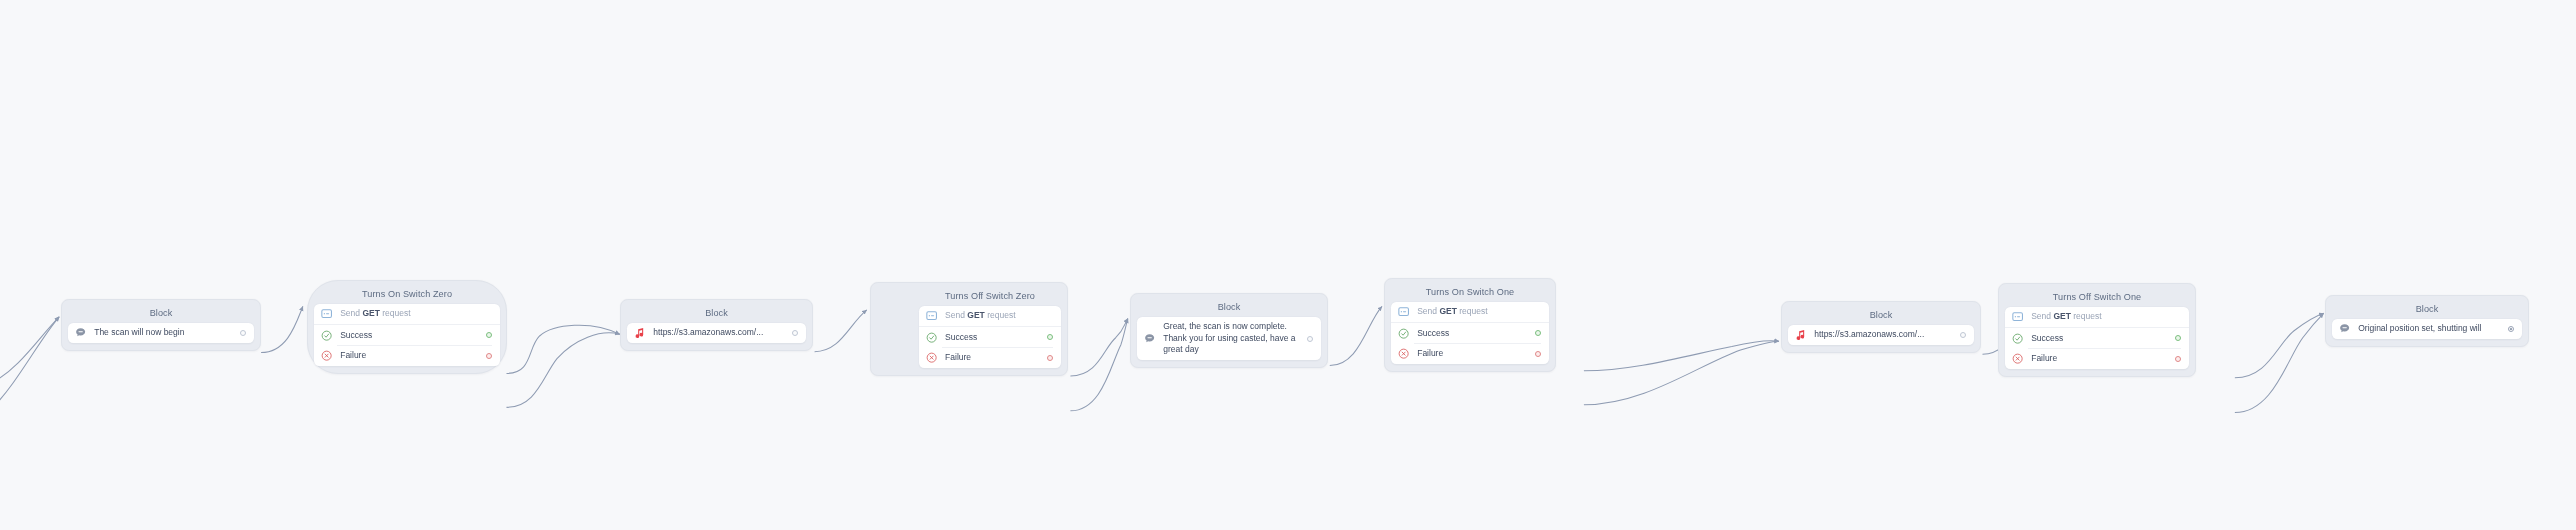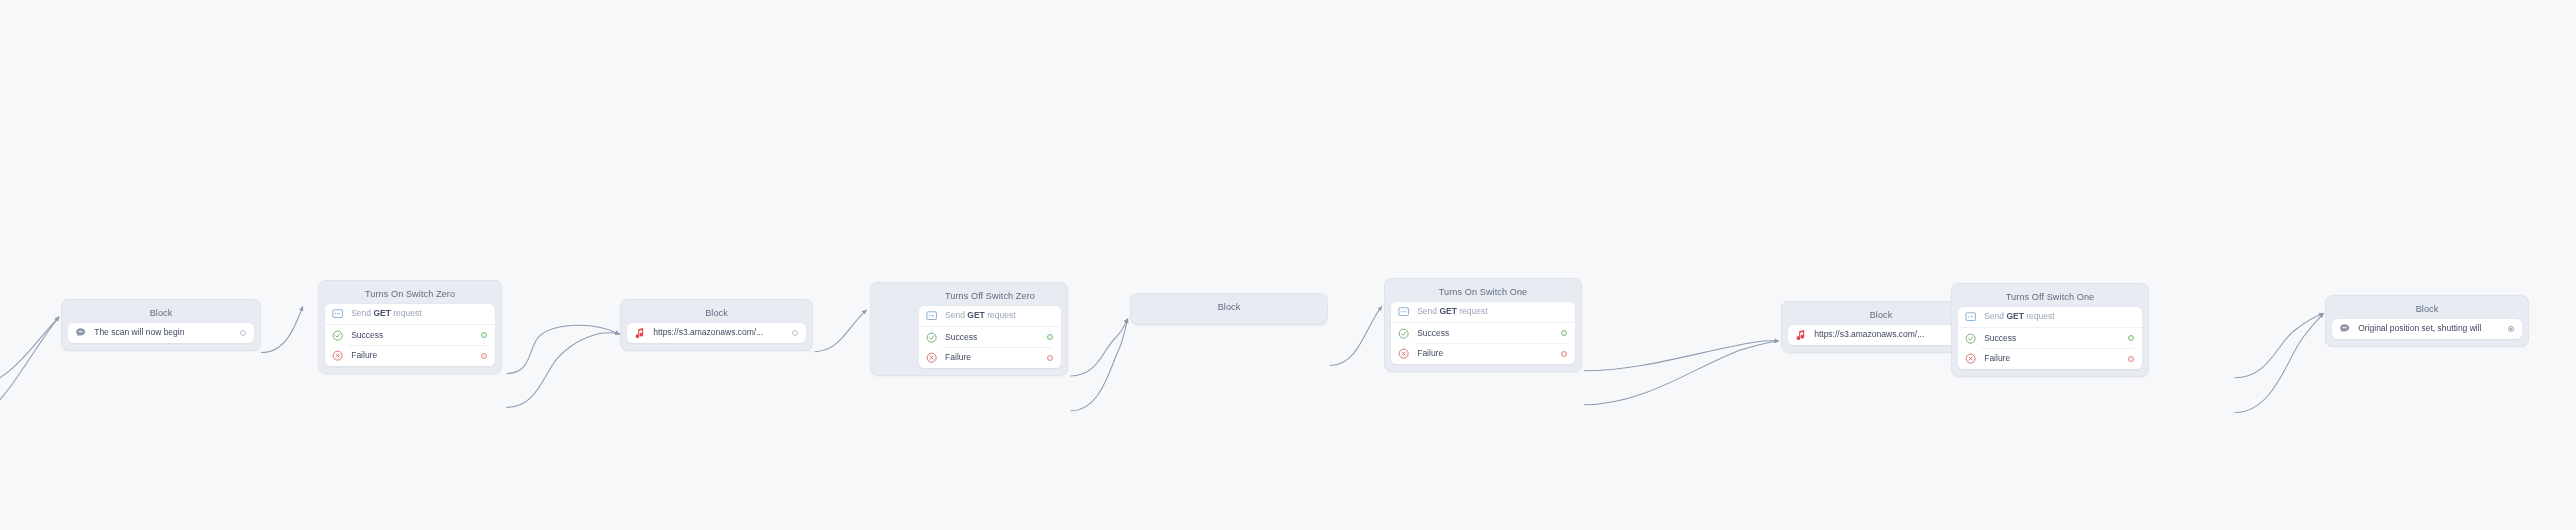--- a/index.html
+++ b/index.html
@@ -167,21 +167,21 @@
           <div class="row">
             <svg viewBox="0 0 16 16" class="row-icon">
               <path d="M8 1.6c3.6 0 6.4 2.3 6.4 5.2S11.6 12 8 12c-.7 0-1.4-.1-2-.3l-3 1.5.8-2.3C2.4 9.9 1.6 8.5 1.6 6.8 1.6 3.9 4.4 1.6 8 1.6z" fill="#8b95a6"></path>
               <rect x="4.8" y="6.1" width="6.4" height="1.5" rx="0.7" fill="#ffffff"></rect>
             </svg>
             <div class="row-label">The scan will now begin</div>
             <span class="port"></span>
           </div>
         </div>
       </div>
-      <div class="node" style="left: 318px; top: 280px; width: 184px;">
+      <div class="node" style="left: 307px; top: 280px; width: 200px; border-radius: 31px;">
         <div class="node-title">Turns On Switch Zero</div>
         <div class="node-body">
           <div class="row">
             <svg viewBox="0 0 16 16" class="row-icon">
               <rect x="1.2" y="2.6" width="13.6" height="10.8" rx="2" fill="none" stroke="#8fb4d9" stroke-width="1.5"></rect>
               <rect x="4" y="7.3" width="1.6" height="1.6" fill="#8fb4d9"></rect>
               <rect x="7" y="7.4" width="4.6" height="1.4" rx="0.7" fill="#8fb4d9"></rect>
             </svg>
             <div class="row-label muted"><span>Send </span><b>GET</b><span> request</span></div>
           </div>
@@ -239,22 +239,32 @@
               <circle cx="8" cy="8" r="6.4" fill="none" stroke="#d95b5b" stroke-width="1.2"></circle>
               <path d="M5.8 5.8 10.2 10.2 M10.2 5.8 5.8 10.2" fill="none" stroke="#d95b5b" stroke-width="1.2" stroke-linecap="round"></path>
             </svg>
             <div class="row-label">Failure</div>
             <span class="port red"></span>
           </div>
         </div>
       </div>
       <div class="node" style="left: 1130px; top: 293px; width: 198px;">
         <div class="node-title">Block</div>
-      </div>
-      <div class="node" style="left: 1384px; top: 278px; width: 198px;">
+        <div class="node-body">
+          <div class="row">
+            <svg viewBox="0 0 16 16" class="row-icon">
+              <path d="M8 1.6c3.6 0 6.4 2.3 6.4 5.2S11.6 12 8 12c-.7 0-1.4-.1-2-.3l-3 1.5.8-2.3C2.4 9.9 1.6 8.5 1.6 6.8 1.6 3.9 4.4 1.6 8 1.6z" fill="#8b95a6"></path>
+              <rect x="4.8" y="6.1" width="6.4" height="1.5" rx="0.7" fill="#ffffff"></rect>
+            </svg>
+            <div class="row-label wrap">Great, the scan is now complete. Thank you for using casted, have a great day</div>
+            <span class="port"></span>
+          </div>
+        </div>
+      </div>
+      <div class="node" style="left: 1384px; top: 278px; width: 172px;">
         <div class="node-title">Turns On Switch One</div>
         <div class="node-body">
           <div class="row">
             <svg viewBox="0 0 16 16" class="row-icon">
               <rect x="1.2" y="2.6" width="13.6" height="10.8" rx="2" fill="none" stroke="#8fb4d9" stroke-width="1.5"></rect>
               <rect x="4" y="7.3" width="1.6" height="1.6" fill="#8fb4d9"></rect>
               <rect x="7" y="7.4" width="4.6" height="1.4" rx="0.7" fill="#8fb4d9"></rect>
             </svg>
             <div class="row-label muted"><span>Send </span><b>GET</b><span> request</span></div>
           </div>
@@ -281,21 +291,21 @@
         <div class="node-body">
           <div class="row">
             <svg viewBox="0 0 16 16" class="row-icon">
               <path d="M13 1.4 5.9 3.1v7.6a2.6 2.6 0 1 0 1.5 2.3V5.2l4.1-1v4.3a2.6 2.6 0 1 0 1.5 2.3z" fill="#e8414a"></path>
             </svg>
             <div class="row-label">https://s3.amazonaws.com/...</div>
             <span class="port"></span>
           </div>
         </div>
       </div>
-      <div class="node" style="left: 1951px; top: 283px; width: 198px;">
+      <div class="node" style="left: 1998px; top: 283px; width: 198px;">
         <div class="node-title">Turns Off Switch One</div>
         <div class="node-body">
           <div class="row">
             <svg viewBox="0 0 16 16" class="row-icon">
               <rect x="1.2" y="2.6" width="13.6" height="10.8" rx="2" fill="none" stroke="#8fb4d9" stroke-width="1.5"></rect>
               <rect x="4" y="7.3" width="1.6" height="1.6" fill="#8fb4d9"></rect>
               <rect x="7" y="7.4" width="4.6" height="1.4" rx="0.7" fill="#8fb4d9"></rect>
             </svg>
             <div class="row-label muted"><span>Send </span><b>GET</b><span> request</span></div>
           </div>

